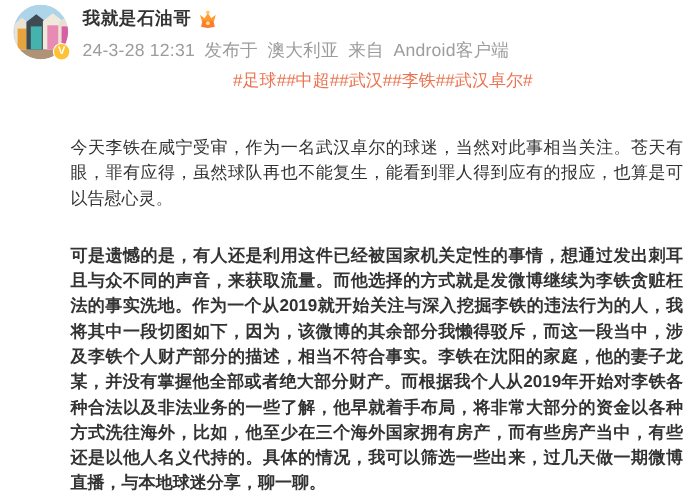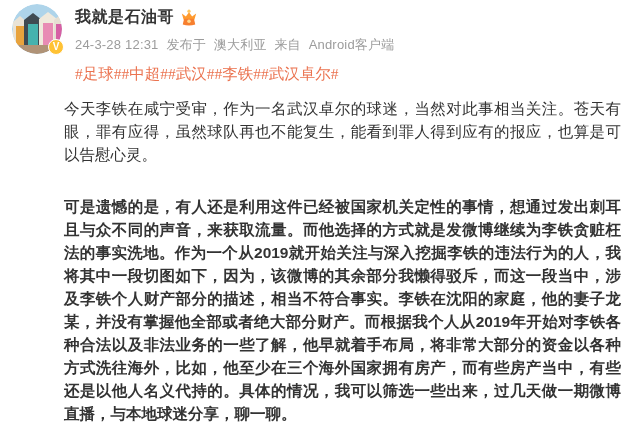--- a/index.html
+++ b/index.html
@@ -35,40 +35,39 @@
     line-height: 1;
   }
   .user-info { margin-left: 13px; padding-top: 3px; }
   .username-row { display: flex; align-items: center; text-align: right; }
   .username {
     font-size: 16px; font-weight: 700; color: #333333;
     letter-spacing: 0.5px; cursor: pointer;
   }
   .crown-icon { width: 18px; height: 17px; margin-left: 6px; display: inline-block; }
   .meta-row {
-    margin-top: 8px; font-size: 13px; color: #9c9c9c;
+    margin-top: 8px; font-size: 16px; color: #9c9c9c;
     letter-spacing: 0.2px;
   }
   .meta-row span { margin-right: 4px; }
   .meta-link { cursor: pointer; }
   
   .content {
     position: absolute; left: 64px; top: 62px; width: 557px;
     font-size: 15.5px; line-height: 23px; color: #333333;
     text-align: justify;
   }
   .hashtags {
-    color: #eb7350; text-indent: 11px; text-align: left;
+    color: #eb7350; text-indent: 11px; text-align: center;
     white-space: nowrap;
-    font-family: Liberation Serif, serif;
   }
   .hashtags a {
     color: #eb7350; text-decoration: none; cursor: pointer;
   }
-  .para-1 { margin-top: 12px; }
+  .para-1 { margin-top: 38px; }
   .para-2 { margin-top: 29px; font-weight: bold; }
 </style>
 </head>
 <body>
 
 <div class="post">
 
   <div class="post-header">
 
     <div class="avatar-wrap">

